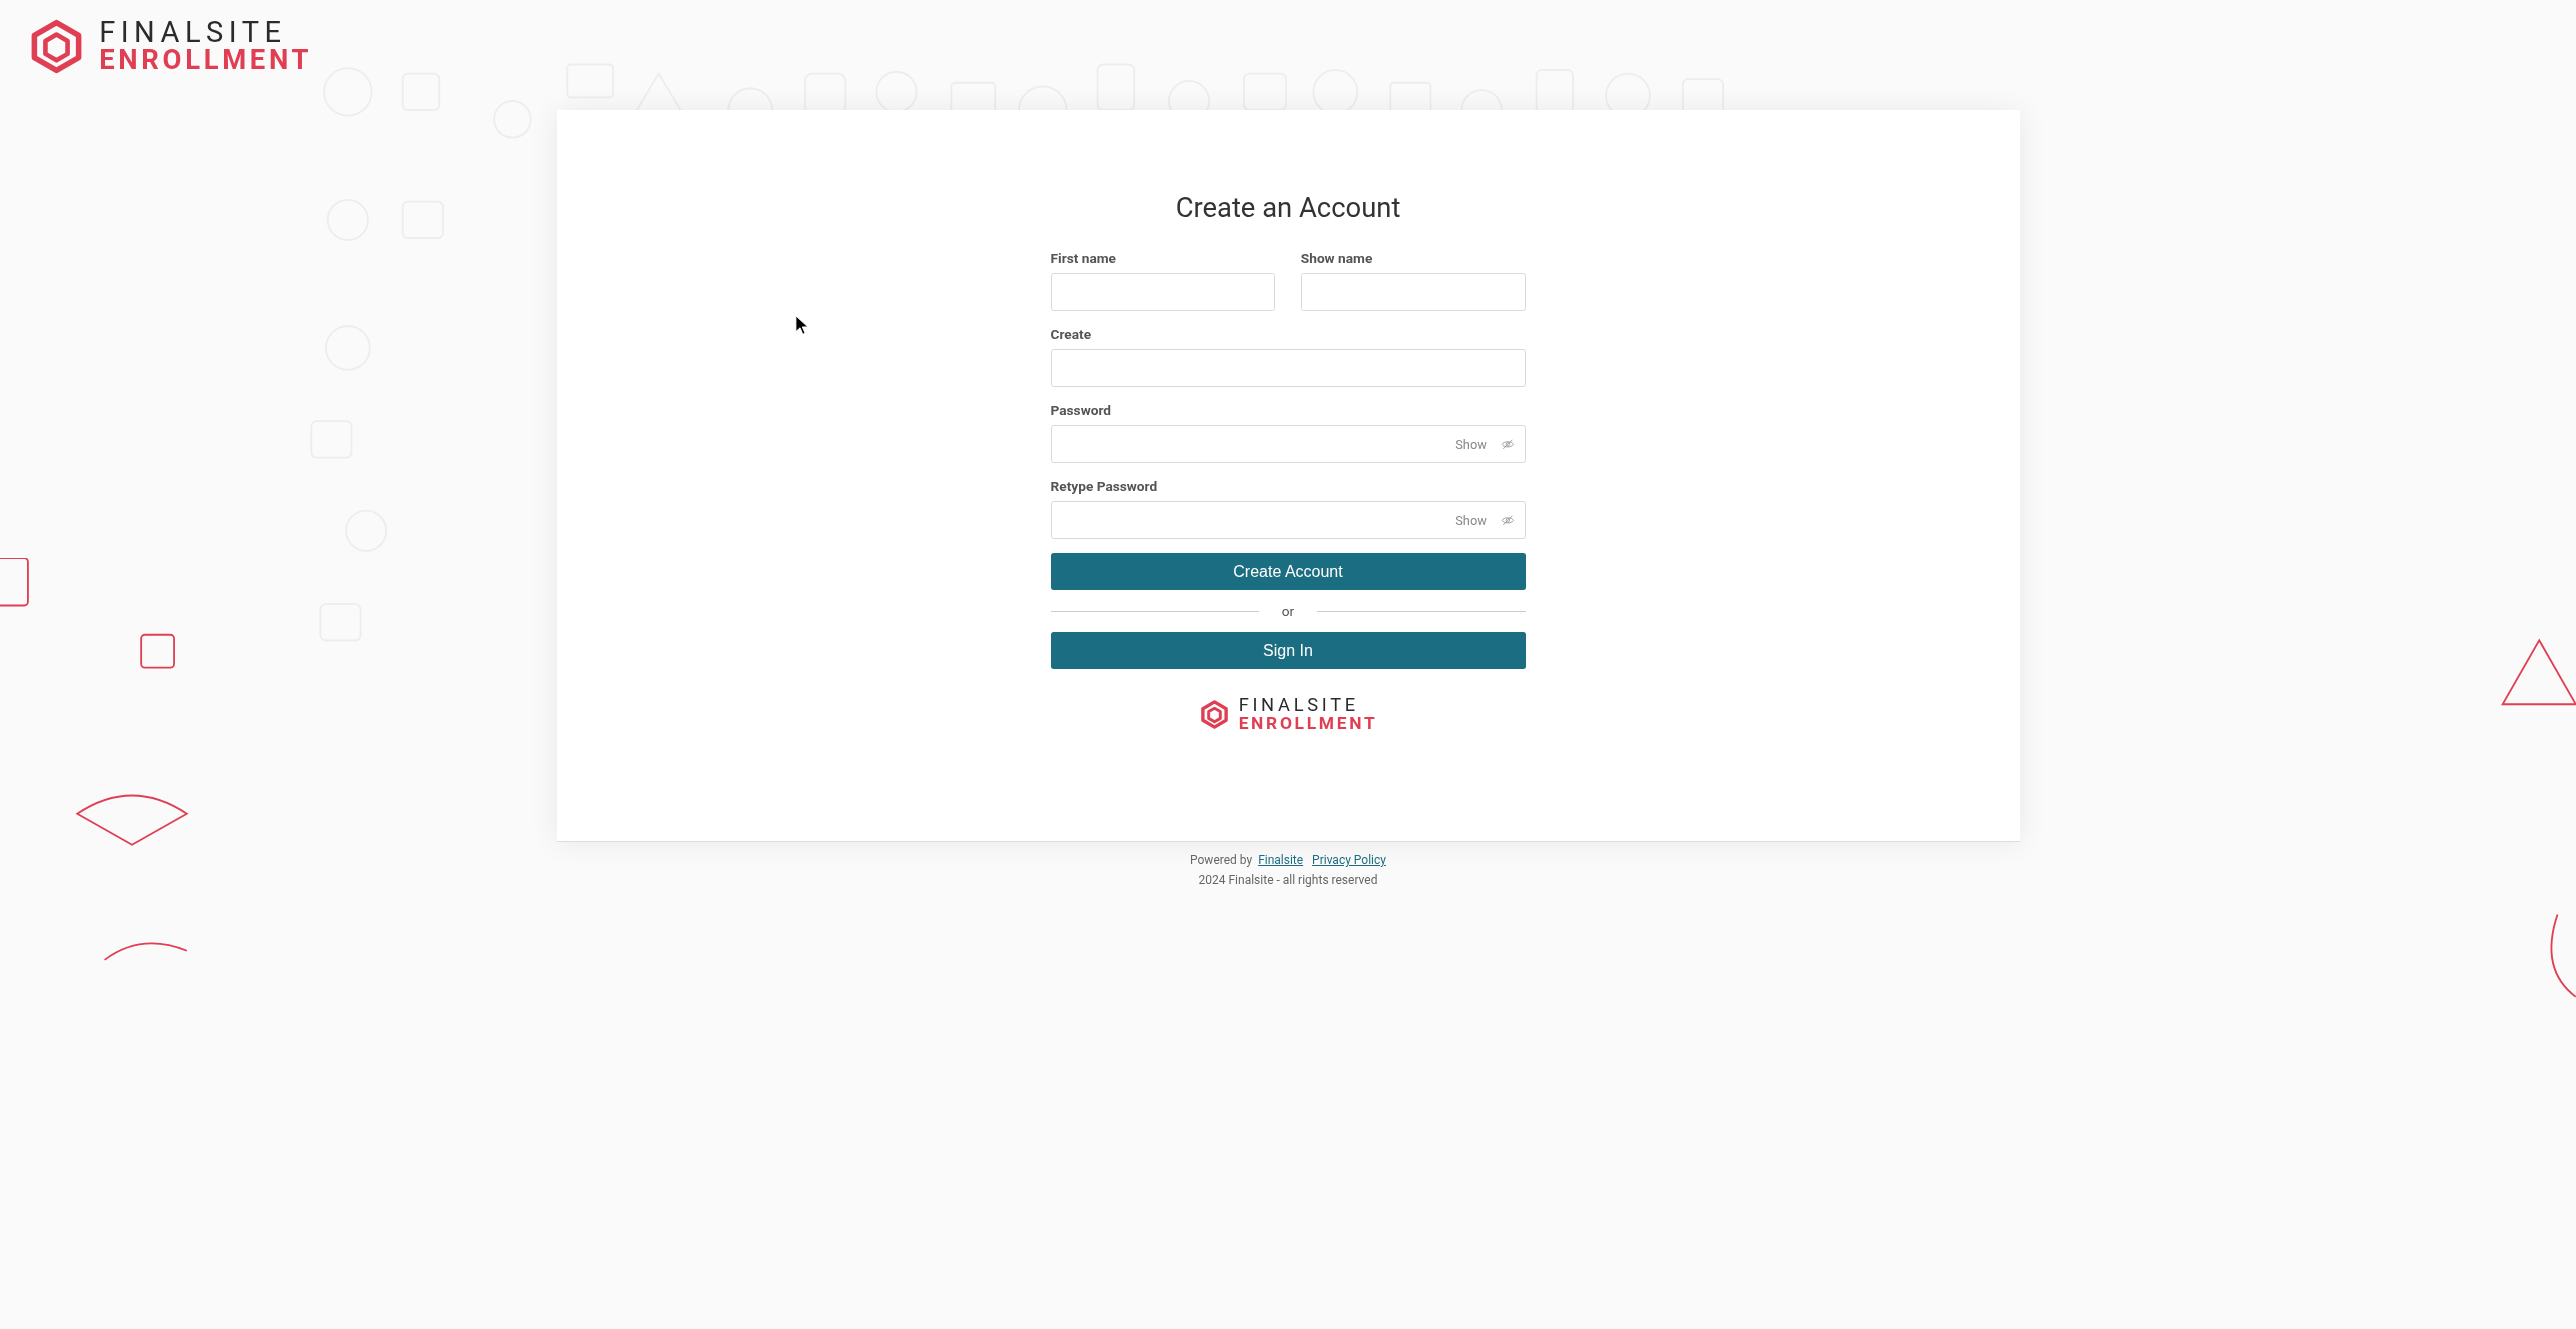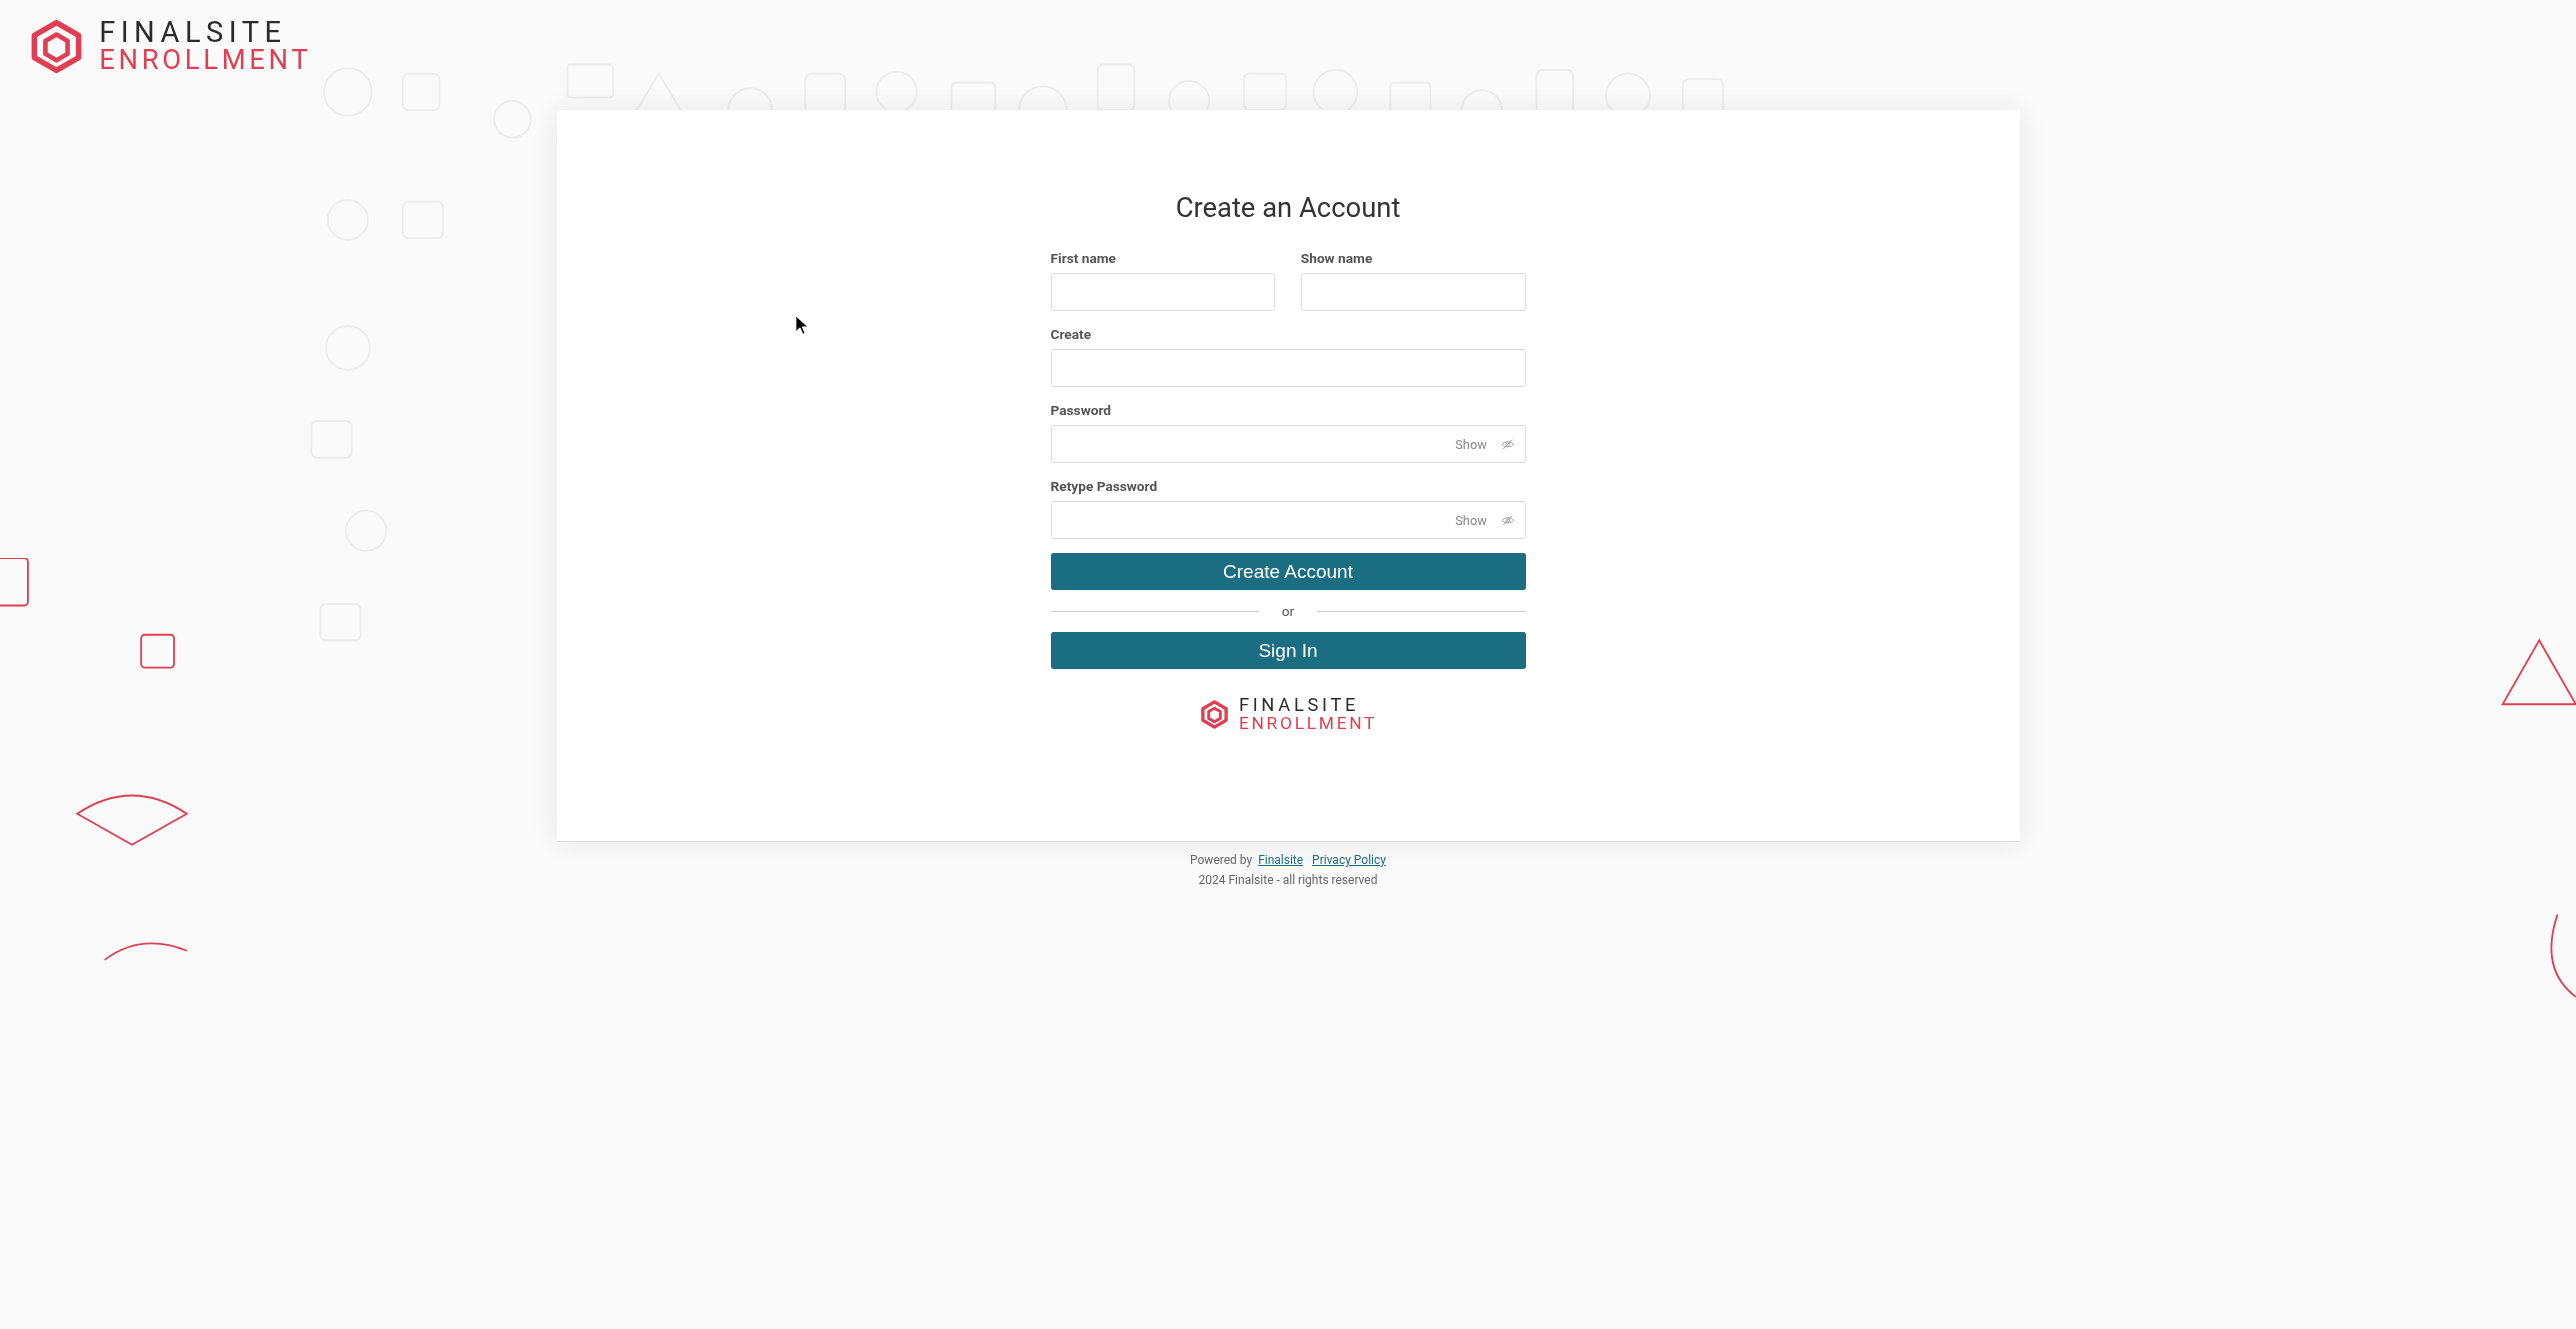--- a/index.html
+++ b/index.html
@@ -36,21 +36,21 @@
 
     .logo-text { display: flex; flex-direction: column; line-height: 1; }
     .logo-text-top {
       font-size: 29px;
       font-weight: 400;
       letter-spacing: 5.5px;
       color: #2b2b2b;
     }
     .logo-text-bottom {
       font-size: 27.4px;
-      font-weight: 400;
+      font-weight: 700;
       letter-spacing: 3.7px;
       color: #e03e52;
     }
 
     .card {
       position: relative;
       z-index: 1;
       background: #ffffff;
       width: 1463px;
       max-width: 80%;
@@ -117,21 +117,21 @@
     }
 
     .btn {
       display: block;
       width: 100%;
       height: 37px;
       border: none;
       border-radius: 2.7px;
       background: #1b6e81;
       color: #fff;
-      font-size: 19px;
+      font-size: 16px;
       font-weight: 400;
       cursor: pointer;
       margin-top: 3.7px;
     }
 
     .divider {
       display: flex;
       align-items: center;
       margin: 12.8px 0;
       gap: 23px;

